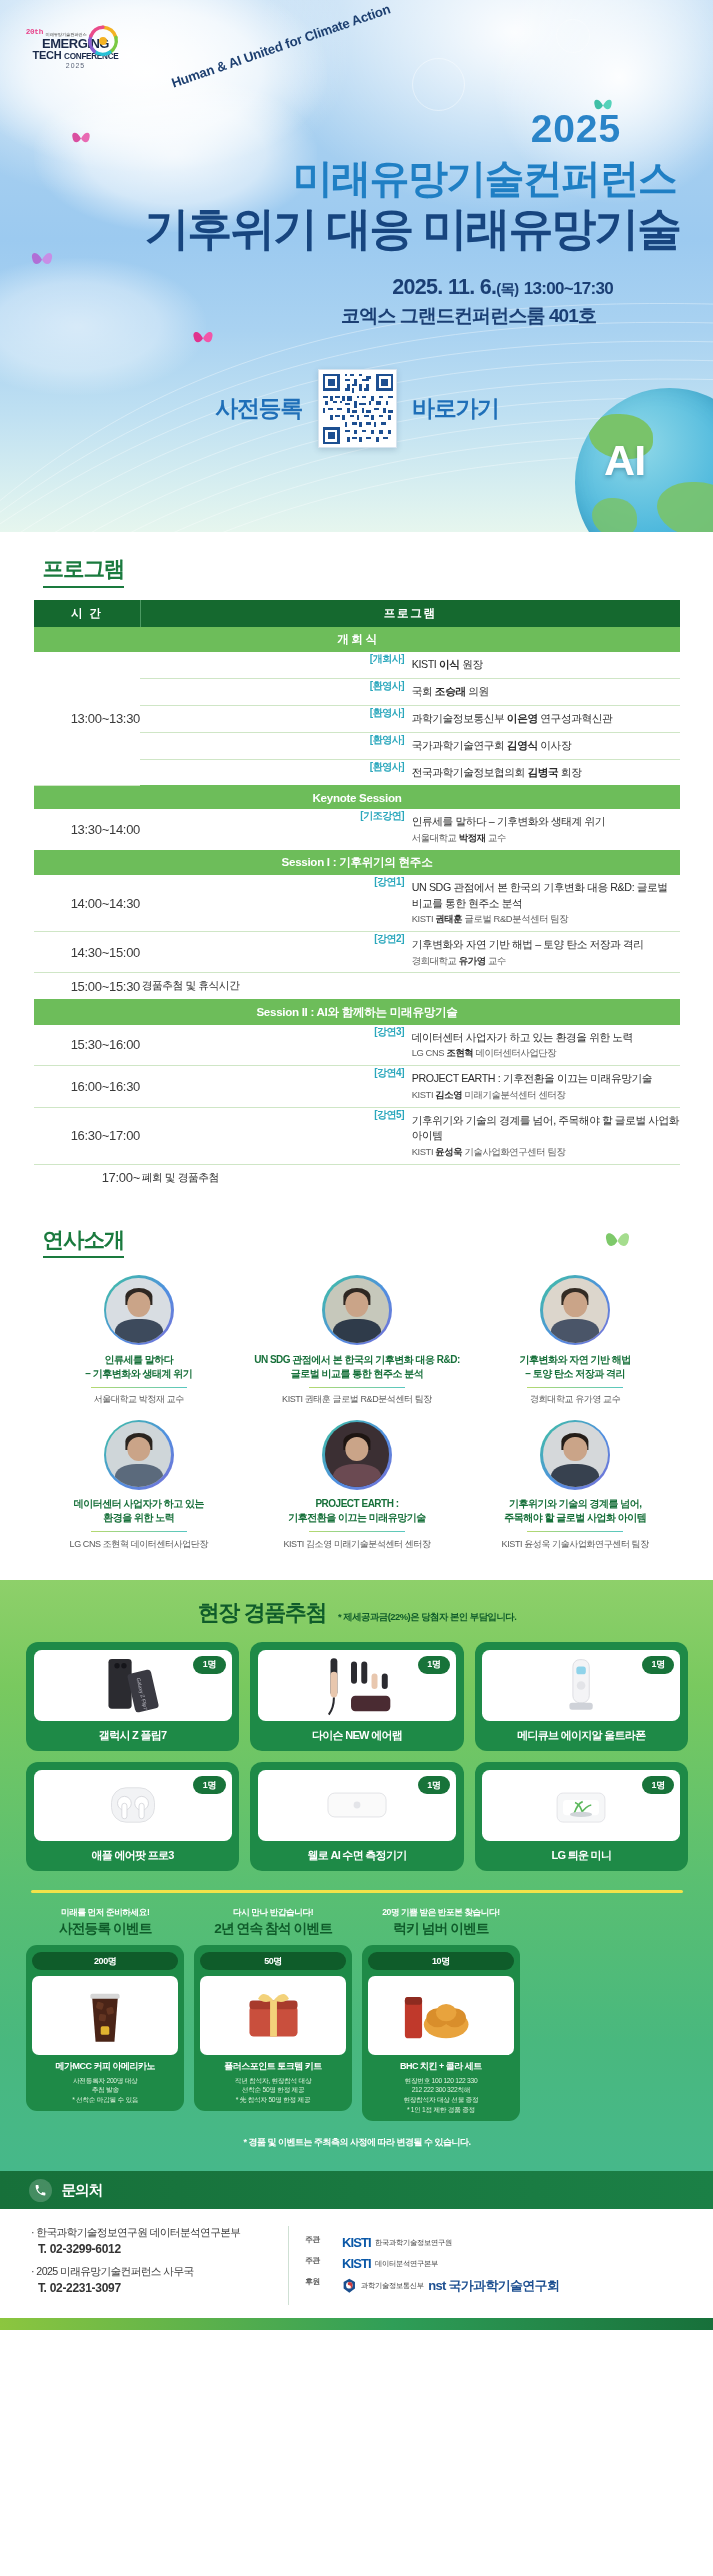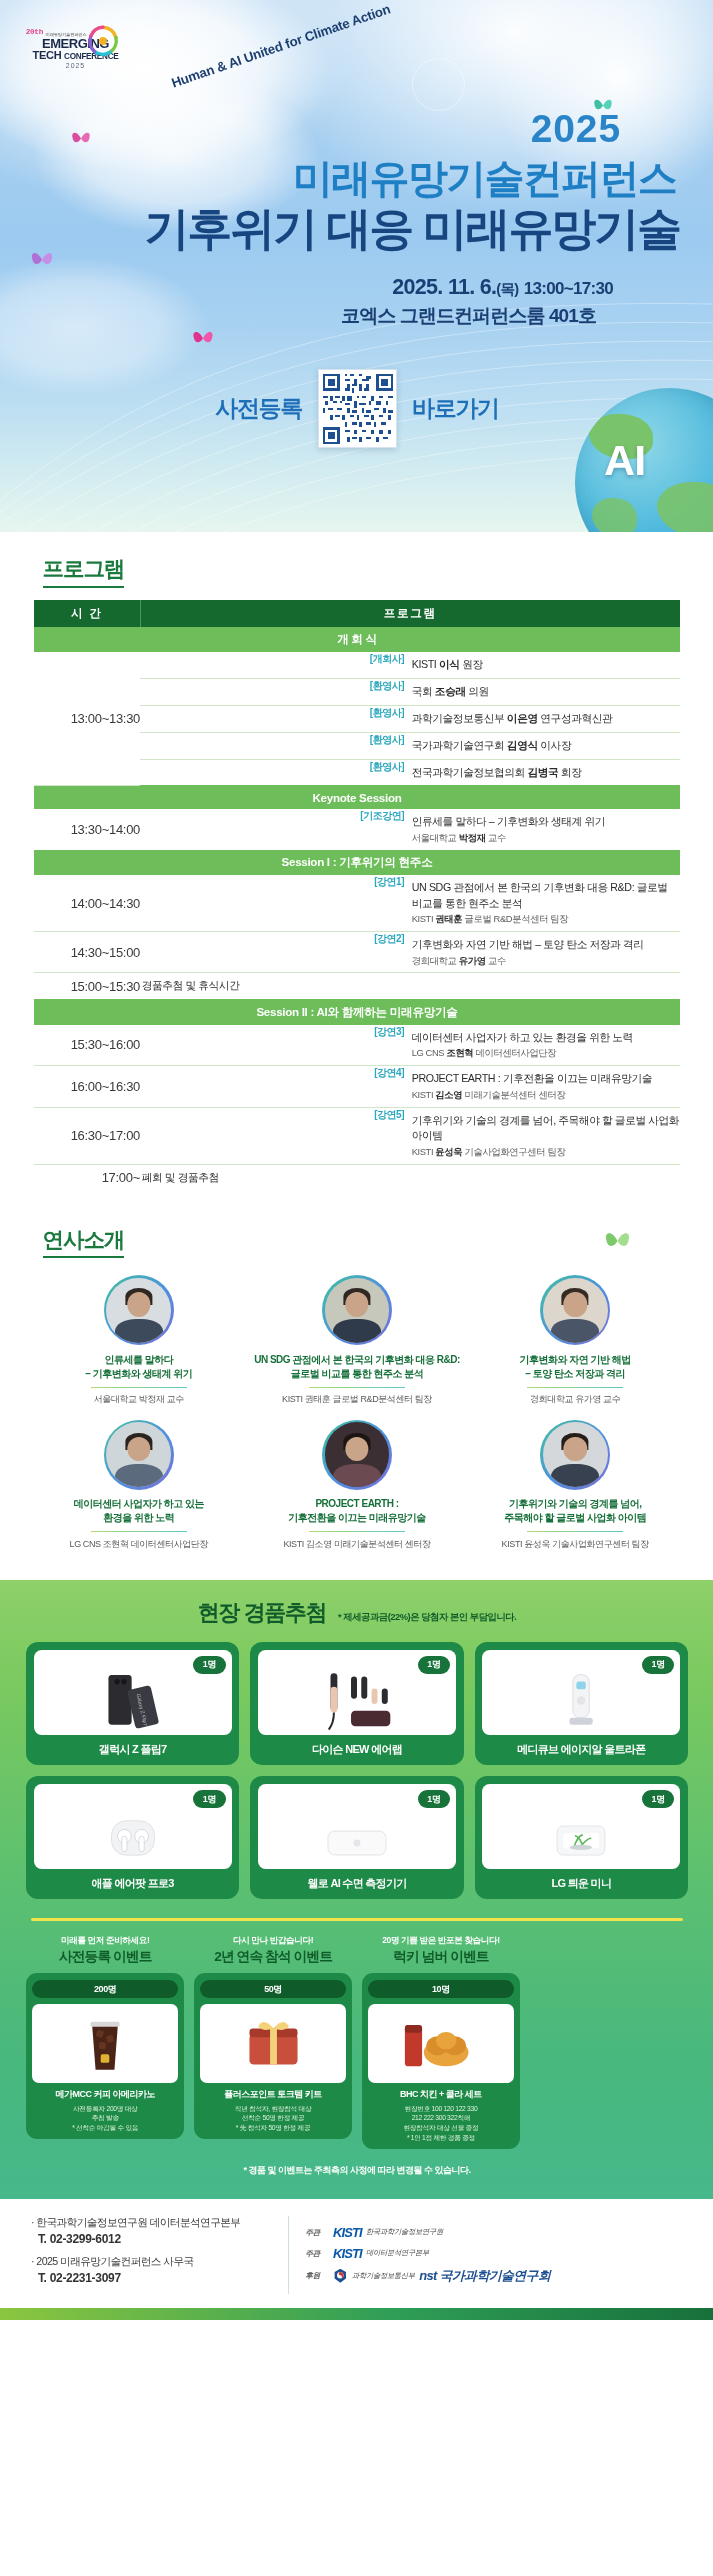--- a/index.html
+++ b/index.html
@@ -184,22 +184,22 @@
   }
   .prize-head { display: flex; align-items: flex-end; justify-content: center; gap: 12px; margin: 3.4px 0 13.7px; }
   .prize-title { font-size: 22px; font-weight: 900; color: #0f5c2a; letter-spacing: -1.4px; }
   .prize-note { font-size: 9.4px; color: #0f5c2a; font-weight: 700; letter-spacing: -0.5px; padding-bottom: 4.3px; }
   .prize-grid { display: grid; grid-template-columns: repeat(3,1fr); gap: 11px; }
   .prize-card {
     background: #1e8a47; border-radius: 12px; padding: 7.7px 7.7px 0;
     display: flex; flex-direction: column;
   }
   .prize-img {
-    background: #fff; border-radius: 7.7px; height: 85px; position: relative;
-    display: flex; align-items: flex-end; justify-content: center; overflow: hidden;
+    background: #fff; border-radius: 7.7px; height: 71px; position: relative;
+    display: flex; align-items: center; justify-content: center; overflow: hidden;
   }
   .qty-badge {
     position: absolute; right: 6px; top: 6px; background: #18733a; color: #fff;
     border-radius: 9.4px; font-size: 9px; font-weight: 800; padding: 2.6px 9.4px; letter-spacing: -0.3px;
   }
   .prize-name {
     color: #fff; font-size: 11px; font-weight: 800; text-align: center;
     padding: 6.9px 1.7px 8.6px; letter-spacing: -0.7px;
   }
 
@@ -228,21 +228,21 @@
   .footer-bar .ico {
     width: 23px; height: 23px; border-radius: 50%; background: rgba(255,255,255,.2);
     display: flex; align-items: center; justify-content: center;
   }
   .footer-bar .lbl { color: #fff; font-size: 14.6px; font-weight: 800; letter-spacing: -0.9px; }
   .footer-body { display: flex; padding: 17px 31px 13.7px; gap: 12px; }
   .contact-col { flex: 0 0 258px; border-right: 0.9px solid #cfe0d4; padding-right: 8.6px; }
   .contact-line { font-size: 10.7px; color: #3a3a3a; letter-spacing: -0.6px; margin-bottom: 1.7px; }
   .contact-tel { font-size: 12px; font-weight: 800; color: #333; letter-spacing: -0.3px; margin: 0 0 9.4px 6.9px; }
   .org-col { flex: 1; display: flex; flex-direction: column; gap: 6px; justify-content: center; }
-  .org-row { display: flex; align-items: center; gap: 13px; font-style: italic; }
+  .org-row { display: flex; gap: 22px; }
   .org-role {
     font-size: 7.7px; color: #5e5e5e; font-weight: 700; letter-spacing: -0.3px;
     flex: 0 0 19px; text-align: right;
   }
   .org-logo { display: flex; align-items: center; gap: 4.3px; }
   .k-mark { font-size: 13px; font-weight: 900; color: #0a58a8; letter-spacing: -0.9px; }
   .k-text { font-size: 7.3px; color: #444; letter-spacing: -0.3px; line-height: 1.2; }
   .msit-mark { width: 14.6px; height: 16.3px; }
   .nst-mark { font-size: 13px; font-weight: 900; color: #1d4f91; letter-spacing: -0.7px; }
   .footer-strip { height: 12px; background: linear-gradient(90deg,#8cc63f,#2f9e57 55%,#17703a); }
@@ -799,20 +799,28 @@
           <div class="evt-sub">현장번호 100 120 122 330<br>212 222 300 322칙해<br>현장참석자 대상 선물 증정<br>* 1인 1점 제한 경품 증정</div>
         </div>
       </div>
 
     </div>
 
     <div class="prize-footnote">* 경품 및 이벤트는 주최측의 사정에 따라 변경될 수 있습니다.</div>
   </div>
 
   <div class="footer">
+    <div class="footer-bar">
+      <span class="ico">
+        <svg width="13" height="13" viewBox="0 0 24 24" fill="#fff">
+            <path d="M6.6 10.8c1.4 2.8 3.8 5.1 6.6 6.6l2.2-2.2c.3-.3.7-.4 1-.2 1.2.4 2.4.6 3.6.6.6 0 1 .4 1 1V20c0 .6-.4 1-1 1C11 21 3 13 3 3c0-.6.4-1 1-1h3.4c.6 0 1 .4 1 1 0 1.3.2 2.5.6 3.6.1.4 0 .8-.2 1l-2.2 2.2z"></path>
+          </svg>
+      </span>
+      <span class="lbl">문의처</span>
+    </div>
 
     <div class="footer-body">
       <div class="contact-col">
         <div class="contact-line">· 한국과학기술정보연구원 데이터분석연구본부</div>
         <div class="contact-tel">T. 02-3299-6012</div>
         <div class="contact-line">· 2025 미래유망기술컨퍼런스 사무국</div>
         <div class="contact-tel">T. 02-2231-3097</div>
       </div>
 
       <div class="org-col">

